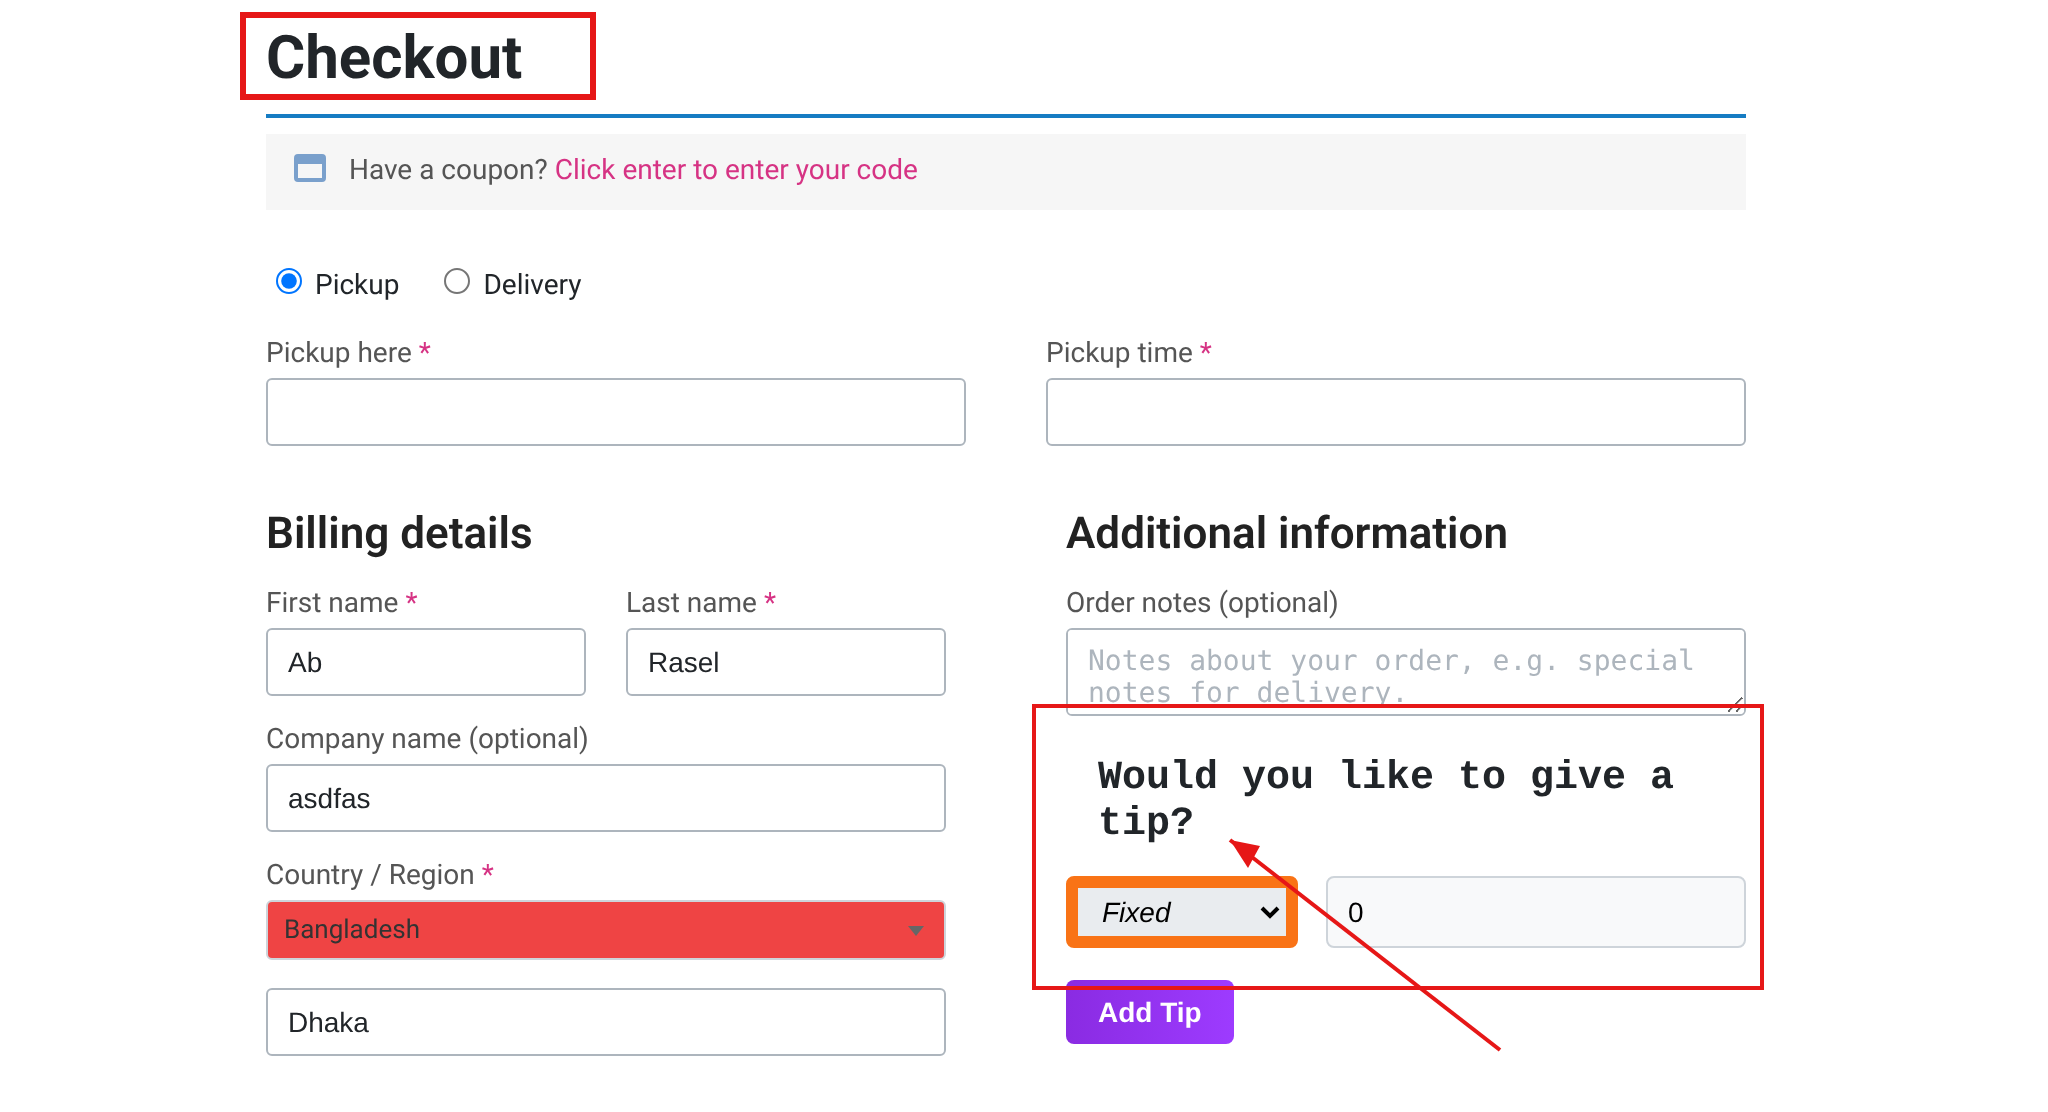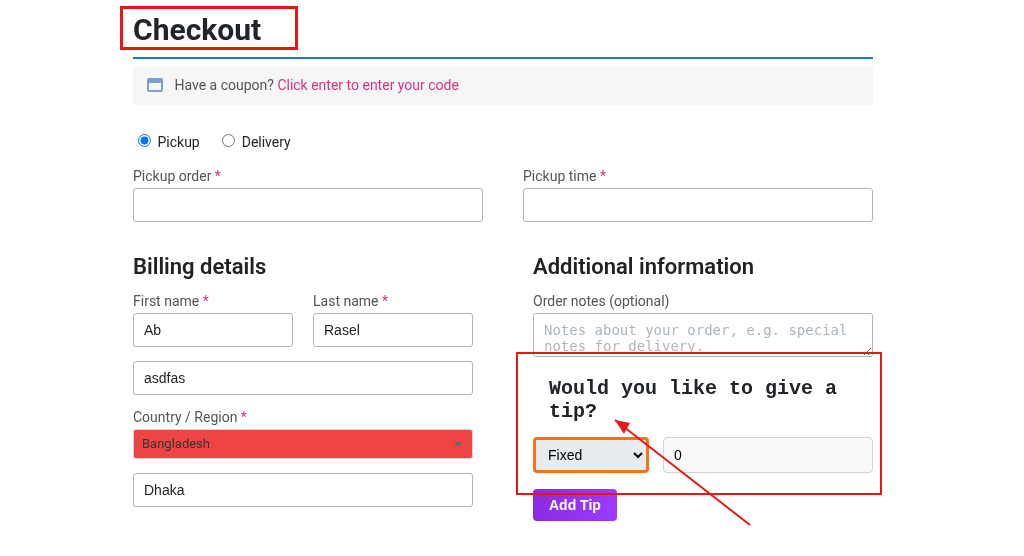--- a/index.html
+++ b/index.html
@@ -107,24 +107,25 @@
     font-size: 20px;
     font-weight: 700;
     margin: 16px 0 14px 16px;
     font-family: Liberation Mono, monospace;
   }
   .tip-row { display: flex; gap: 14px; margin-bottom: 16px; }
   .select {
     height: 36px;
     width: 116px;
     background: #e9ecef;
-    border: 3px solid #f97316;
+    border: 6px solid #f97316;
     border-radius: 4px;
     padding: 0 8px;
     font-size: 14px;
+    font-style: italic;
   }
   .tip-input {
     flex: 1;
     height: 36px;
     border: 1px solid #ced4da;
     background: #f8f9fa;
     border-radius: 4px;
     padding: 0 10px;
     font-size: 14px;
   }
@@ -204,21 +205,21 @@
       </label>
       <label>
         <input type="radio" name="method" style="">
         <span>Delivery</span>
       </label>
     </div>
 
     <div class="row">
       <div class="col field-group">
         <label class="form-label">
-          <span>Pickup order</span>
+          <span>Pickup here</span>
           <span class="req">*</span>
         </label>
         <input class="text-input" value="" style="">
       </div>
       <div class="col field-group">
         <label class="form-label">
           <span>Pickup time</span>
           <span class="req">*</span>
         </label>
         <input class="text-input" value="" style="">
@@ -240,20 +241,21 @@
           <div class="half">
             <label class="form-label">
               <span>Last name</span>
               <span class="req">*</span>
             </label>
             <input class="text-input" value="Rasel" style="">
           </div>
         </div>
 
         <div class="field-group">
+          <label class="form-label">Company name (optional)</label>
           <input class="text-input" value="asdfas" style="">
         </div>
 
         <div class="field-group">
           <label class="form-label">
             <span>Country / Region</span>
             <span class="req">*</span>
           </label>
           <div class="select-like">
             <span>Bangladesh</span>

